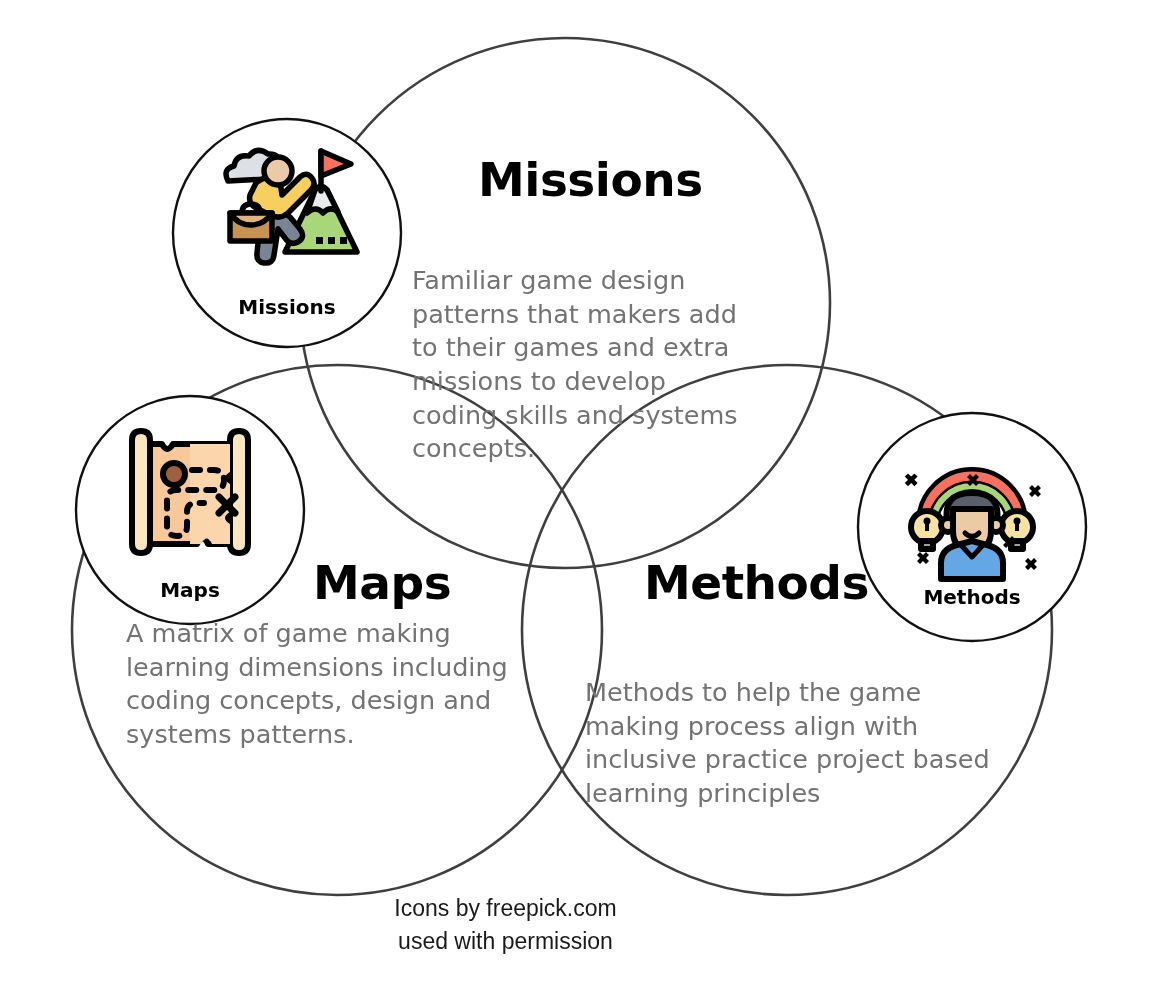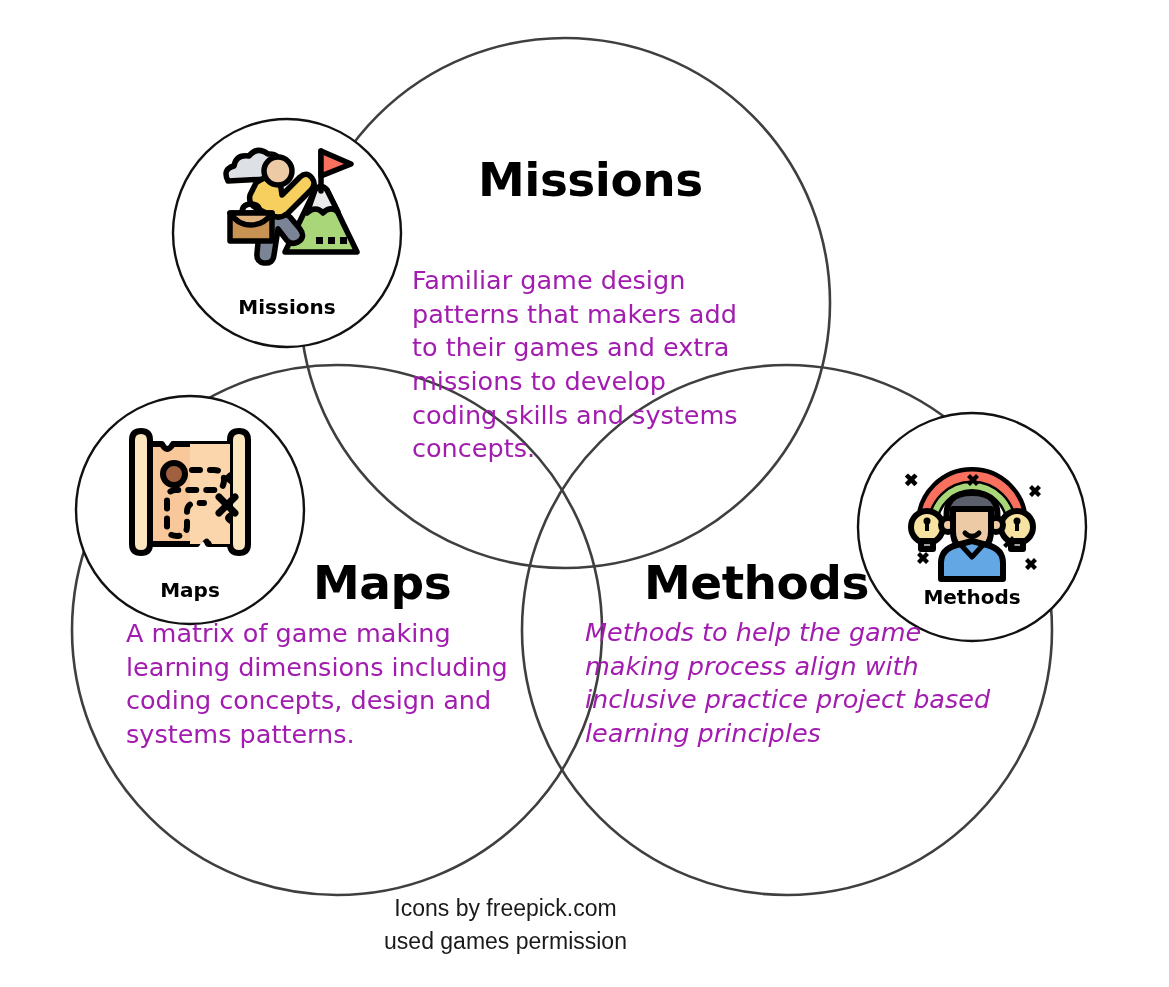--- a/index.html
+++ b/index.html
@@ -38,30 +38,30 @@
     color: #000000;
     letter-spacing: -0.5px;
     white-space: nowrap;
   }
   .section-body {
     position: absolute;
     font-family: "DejaVu Sans", sans-serif;
     font-weight: normal;
     font-size: 25.5px;
     line-height: 1.32;
-    color: #a21caf;
+    color: #737373;
   }
   #title-missions { left: 478px; top: 155px; }
   #body-missions  { left: 412px; top: 264px; width: 330px; }
 
   #title-maps { left: 313px; top: 558px; }
   #body-maps  { left: 126px; top: 617px; width: 390px; }
 
   #title-methods { left: 644px; top: 558px; }
-  #body-methods  { left: 585px; top: 616px; width: 420px; font-style: italic; }
+  #body-methods  { left: 585px; top: 676px; width: 420px; }
 
   .credit {
     position: absolute;
     left: 0;
     top: 892px;
     width: 1011px;
     text-align: center;
     font-family: "Liberation Sans", sans-serif;
     font-size: 23px;
     line-height: 1.42;
@@ -217,16 +217,16 @@
   <div class="section-body" id="body-missions">Familiar game design patterns that makers add to their games and extra missions to develop coding skills and systems concepts.</div>
 
   <div class="section-title" id="title-maps">Maps</div>
   <div class="section-body" id="body-maps">A matrix of game making learning dimensions including coding concepts, design and systems patterns.</div>
 
   <div class="section-title" id="title-methods">Methods</div>
   <div class="section-body" id="body-methods">Methods to help the game making process align with inclusive practice project based learning principles</div>
 
   <div class="credit">
     <div>Icons by freepick.com</div>
-    <div>used games permission</div>
+    <div>used with permission</div>
   </div>
 
 </div>
 
 </body></html>

